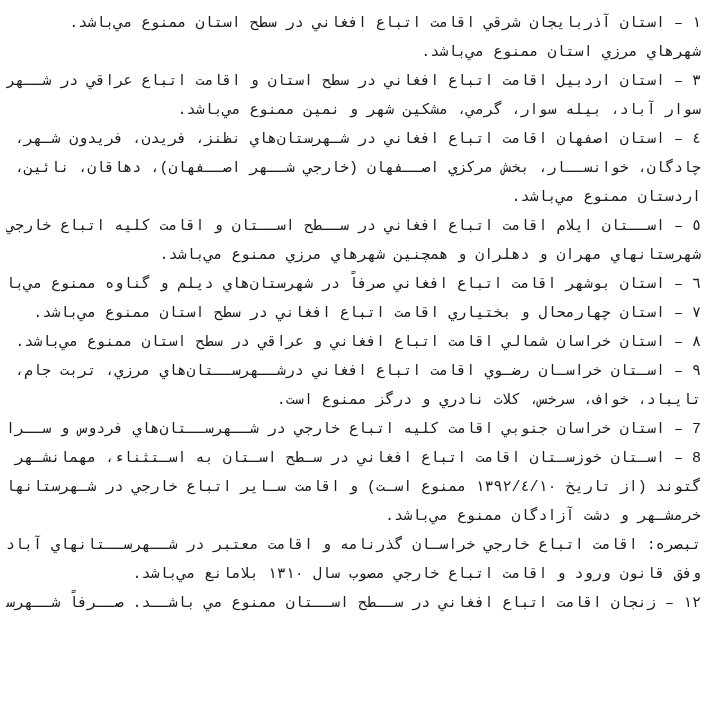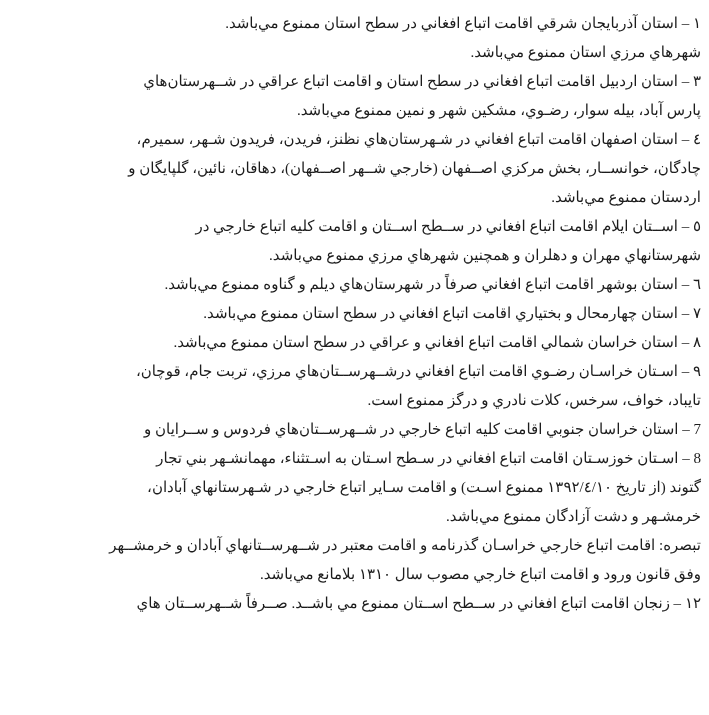--- a/index.html
+++ b/index.html
@@ -13,40 +13,40 @@
     overflow: hidden;
   }
   .doc {
     box-sizing: border-box;
     width: 709px;
     height: 715px;
     padding: 9px 8px 0 6px;
     direction: rtl;
     unicode-bidi: embed;
     text-align: right;
-    font-family: Liberation Serif, serif;
+    font-family: Liberation Mono, monospace;
     font-size: 15px;
     line-height: 29px;
     color: #1c1c1c;
     overflow: hidden;
   }
   .line {
     white-space: nowrap;
     overflow: hidden;
     height: 29px;
   }
 </style>
 </head>
 <body>
 
 <div class="doc">
   <div class="line">۱ – استان آذربایجان شرقي اقامت اتباع افغاني در سطح استان ممنوع مي‌باشد.</div>
   <div class="line">شهرهاي مرزي استان ممنوع مي‌باشد.</div>
   <div class="line">۳ – استان اردبیل اقامت اتباع افغاني در سطح استان و اقامت اتباع عراقي در شــهرستان‌هاي</div>
-  <div class="line">پارس آباد، بیله سوار، رضـوي، مشکین شهر و نمین ممنوع مي‌باشد.</div>
+  <div class="line">سوار آباد، بیله سوار، گرمي، مشکین شهر و نمین ممنوع مي‌باشد.</div>
   <div class="line">٤ – استان اصفهان اقامت اتباع افغاني در شـهرستان‌هاي نظنز، فریدن، فریدون شـهر، سمیرم،</div>
   <div class="line">چادگان، خوانســار، بخش مرکزي اصــفهان (خارجي شــهر اصــفهان)، دهاقان، نائین، گلپایگان و</div>
   <div class="line">اردستان ممنوع مي‌باشد.</div>
   <div class="line">٥ – اســتان ایلام اقامت اتباع افغاني در ســطح اســتان و اقامت کلیه اتباع خارجي در</div>
   <div class="line">شهرستانهاي مهران و دهلران و همچنین شهرهاي مرزي ممنوع مي‌باشد.</div>
   <div class="line">٦ – استان بوشهر اقامت اتباع افغاني صرفاً در شهرستان‌هاي دیلم و گناوه ممنوع مي‌باشد.</div>
   <div class="line">۷ – استان چهارمحال و بختیاري اقامت اتباع افغاني در سطح استان ممنوع مي‌باشد.</div>
   <div class="line">۸ – استان خراسان شمالي اقامت اتباع افغاني و عراقي در سطح استان ممنوع مي‌باشد.</div>
   <div class="line">۹ – اسـتان خراسـان رضـوي اقامت اتباع افغاني درشــهرســتان‌هاي مرزي، تربت جام، قوچان،</div>
   <div class="line">تایباد، خواف، سرخس، کلات نادري و درگز ممنوع است.</div>

